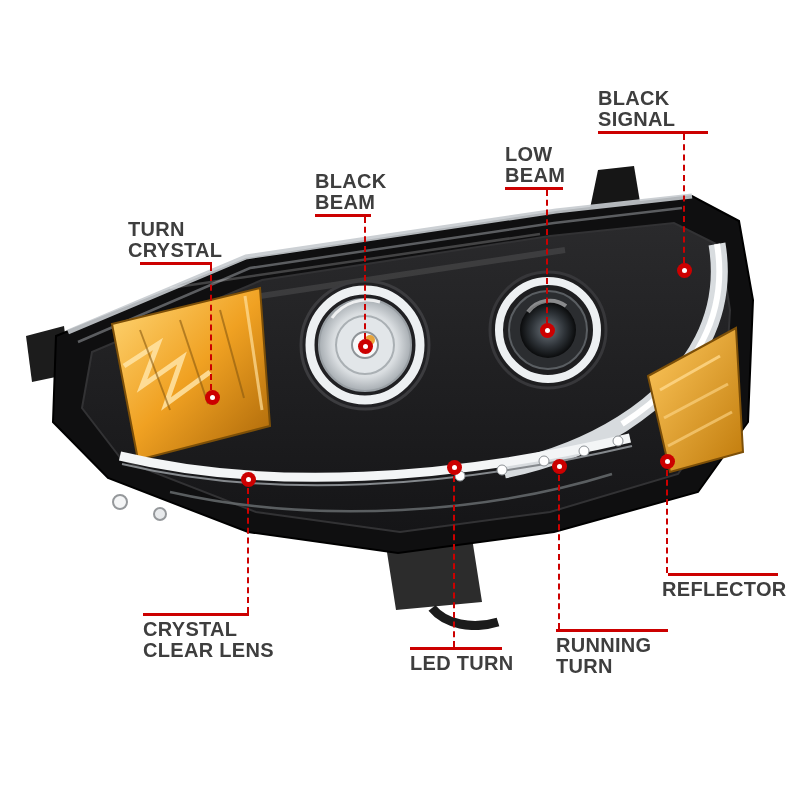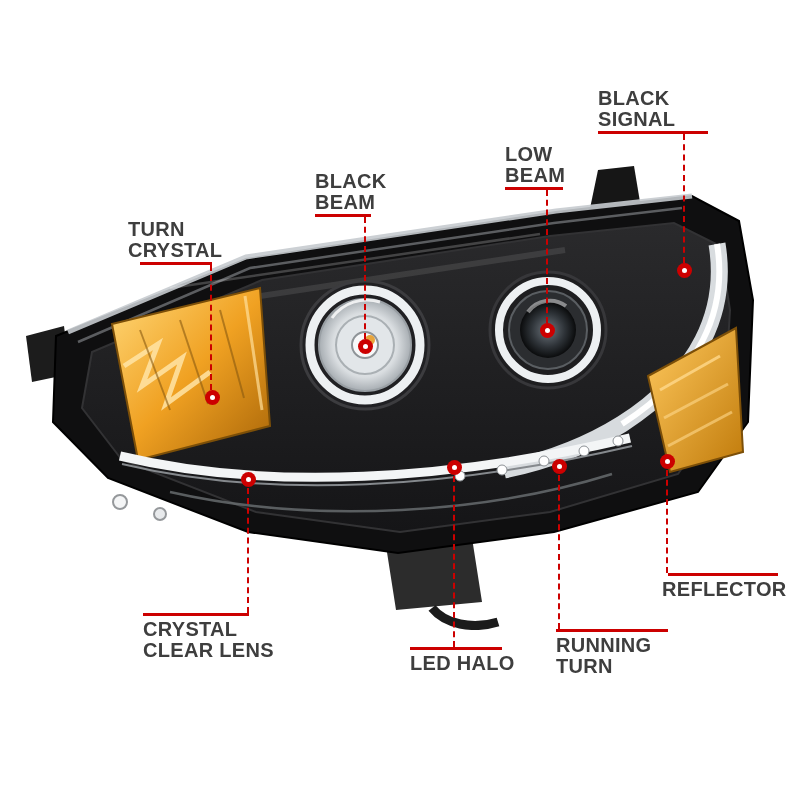--- a/index.html
+++ b/index.html
@@ -168,21 +168,21 @@
       <span>CRYSTAL</span>
       <span>CLEAR LENS</span>
     </div>
   </div>
 
   <div class="callout">
     <div class="dot" style="left:447px;top:460px"></div>
     <div class="vline" style="left:453px;top:476px;height:171px"></div>
     <div class="bar" style="left:410px;top:647px;width:92px"></div>
     <div class="label" style="left:410px;top:653px">
-      <span>LED HALO</span>
+      <span>LED TURN</span>
     </div>
   </div>
 
   <div class="callout">
     <div class="dot" style="left:552px;top:459px"></div>
     <div class="vline" style="left:558px;top:475px;height:154px"></div>
     <div class="bar" style="left:556px;top:629px;width:112px"></div>
     <div class="label" style="left:556px;top:635px">
       <span>RUNNING</span>
       <span>TURN</span>

